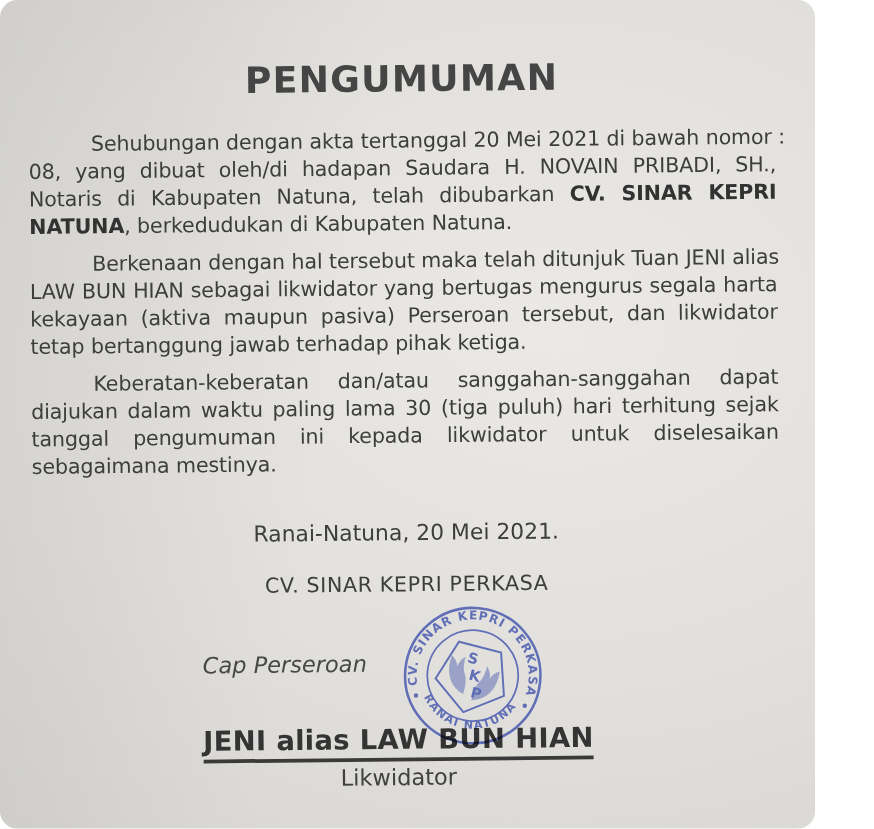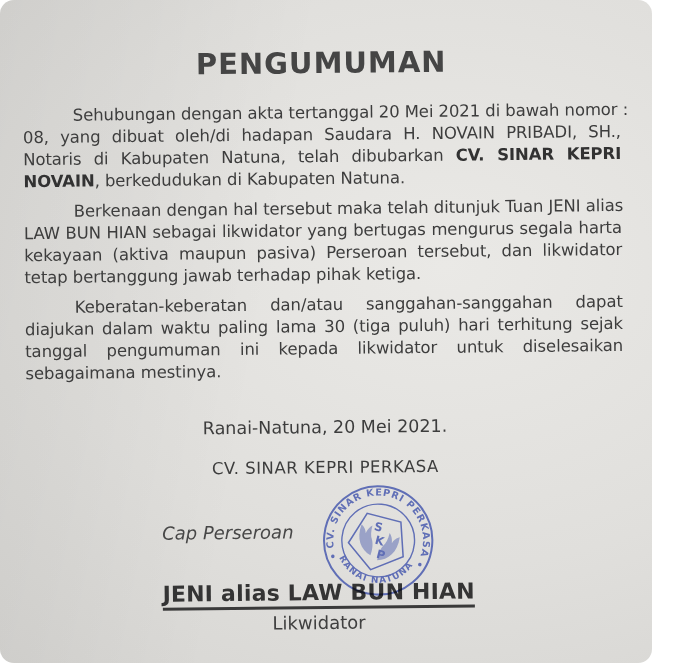--- a/index.html
+++ b/index.html
@@ -63,21 +63,21 @@
 <div class="paper">
   <div class="doc">
 
     <div class="title">PENGUMUMAN</div>
 
     <div class="body-paragraphs">
         <div class="para">
           <div class="line indent"><span>Sehubungan dengan akta tertanggal 20 Mei 2021 di bawah nomor :</span></div>
           <div class="line"><span>08, yang dibuat oleh/di hadapan Saudara H. NOVAIN PRIBADI, SH.,</span></div>
           <div class="line"><span>Notaris di Kabupaten Natuna, telah dibubarkan </span><span class="b">CV. SINAR KEPRI</span></div>
-          <div class="line last"><span class="b">NOVAIN</span><span>, berkedudukan di Kabupaten Natuna.</span></div>
+          <div class="line last"><span class="b">NATUNA</span><span>, berkedudukan di Kabupaten Natuna.</span></div>
         </div>
         <div class="para">
           <div class="line indent"><span>Berkenaan dengan hal tersebut maka telah ditunjuk Tuan JENI alias</span></div>
           <div class="line"><span>LAW BUN HIAN sebagai likwidator yang bertugas mengurus segala harta</span></div>
           <div class="line"><span>kekayaan (aktiva maupun pasiva) Perseroan tersebut, dan likwidator</span></div>
           <div class="line last"><span>tetap bertanggung jawab terhadap pihak ketiga.</span></div>
         </div>
         <div class="para">
           <div class="line indent"><span>Keberatan-keberatan dan/atau sanggahan-sanggahan dapat</span></div>
           <div class="line"><span>diajukan dalam waktu paling lama 30 (tiga puluh) hari terhitung sejak</span></div>

